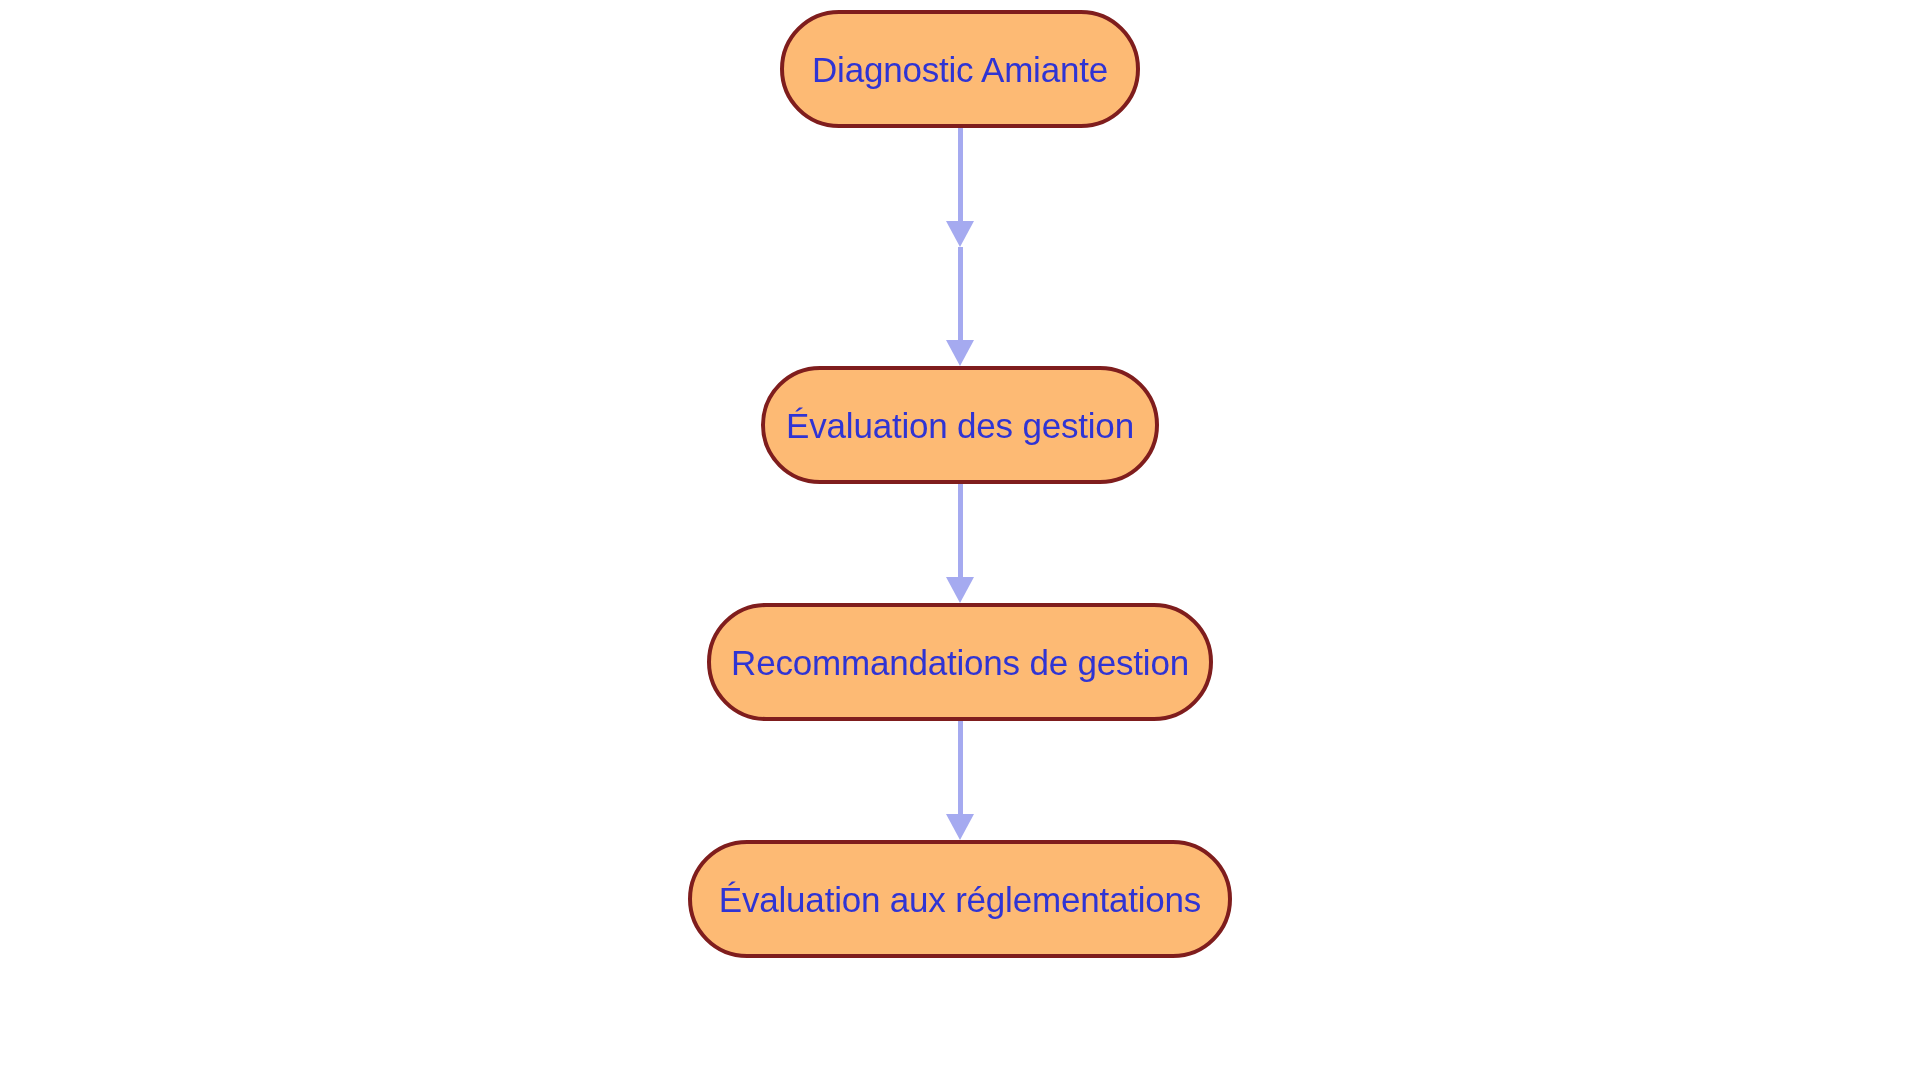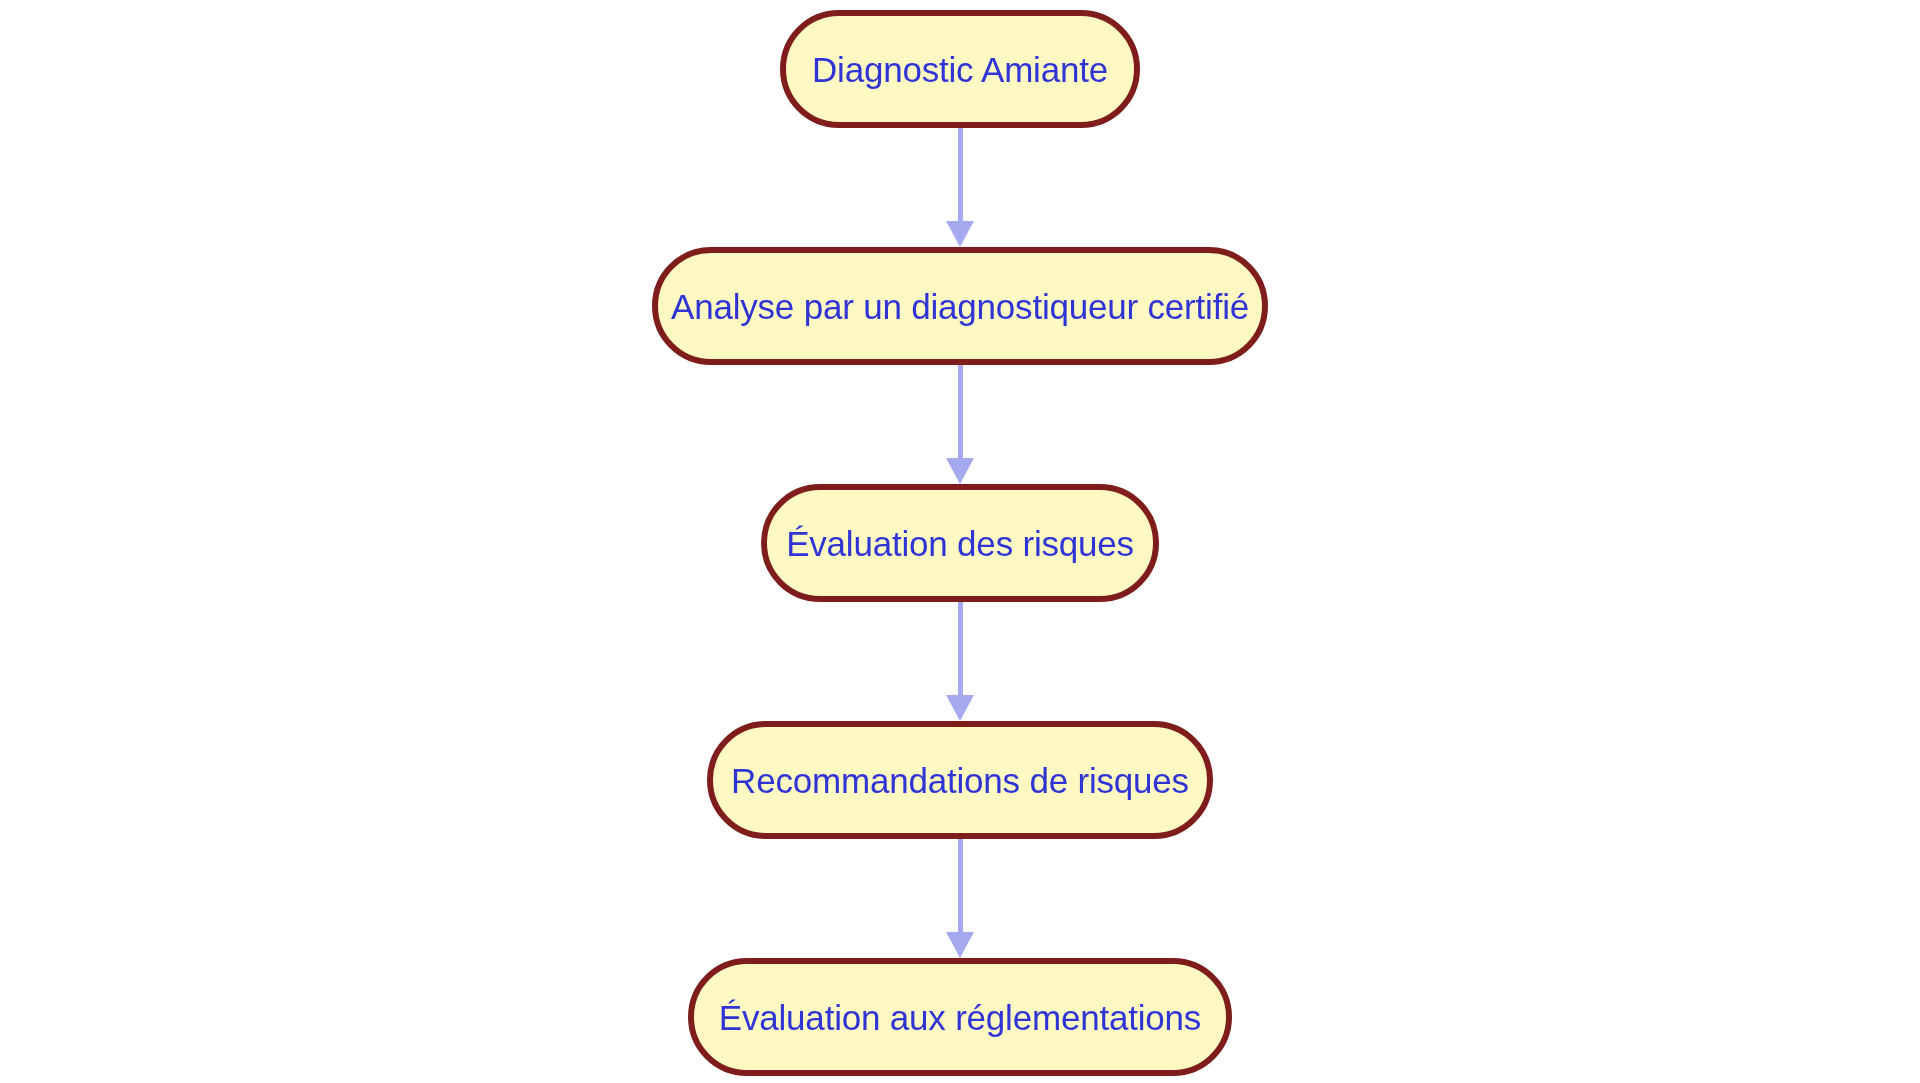--- a/index.html
+++ b/index.html
@@ -31,22 +31,22 @@
     flex-direction: column;
     align-items: center;
   }
 
   .node {
     box-sizing: border-box;
     height: 118px;
     display: flex;
     align-items: center;
     justify-content: center;
-    background: #fef9c3;
-    border: 6px solid #7f1d1d;
+    background: #fdba74;
+    border: 4px solid #7f1d1d;
     border-radius: 59px;
     padding: 0 44px;
     white-space: nowrap;
   }
 
   .node-label {
     font-family: "Liberation Sans", sans-serif;
     font-size: 35px;
     line-height: 1;
     color: #2f34d4;
@@ -93,40 +93,37 @@
 
     <div class="node node-w1">
       <span class="node-label">Diagnostic Amiante</span>
     </div>
 
     <div class="connector">
       <div class="connector-line"></div>
       <div class="connector-head"></div>
     </div>
 
-    <div class="node node-w2">
-      <span class="node-label">Analyse par un diagnostiqueur certifié</span>
-    </div>
 
     <div class="connector">
       <div class="connector-line"></div>
       <div class="connector-head"></div>
     </div>
 
     <div class="node node-w3">
-      <span class="node-label">Évaluation des risques</span>
+      <span class="node-label">Évaluation des gestion</span>
     </div>
 
     <div class="connector">
       <div class="connector-line"></div>
       <div class="connector-head"></div>
     </div>
 
     <div class="node node-w4">
-      <span class="node-label">Recommandations de risques</span>
+      <span class="node-label">Recommandations de gestion</span>
     </div>
 
     <div class="connector">
       <div class="connector-line"></div>
       <div class="connector-head"></div>
     </div>
 
     <div class="node node-w5">
       <span class="node-label">Évaluation aux réglementations</span>
     </div>

